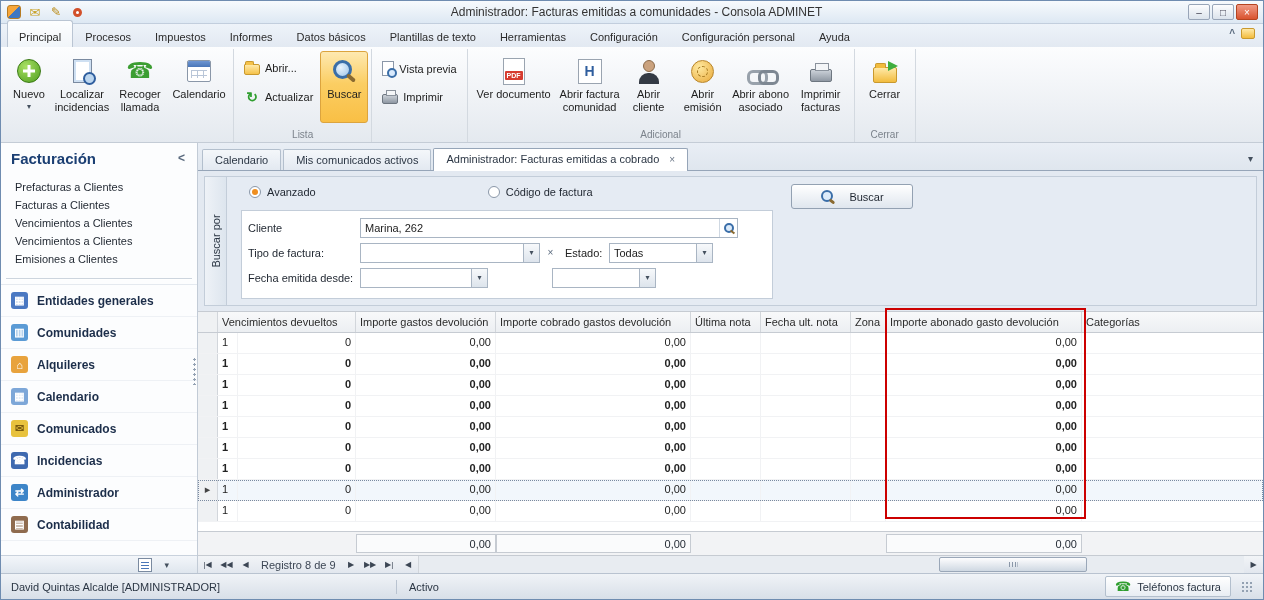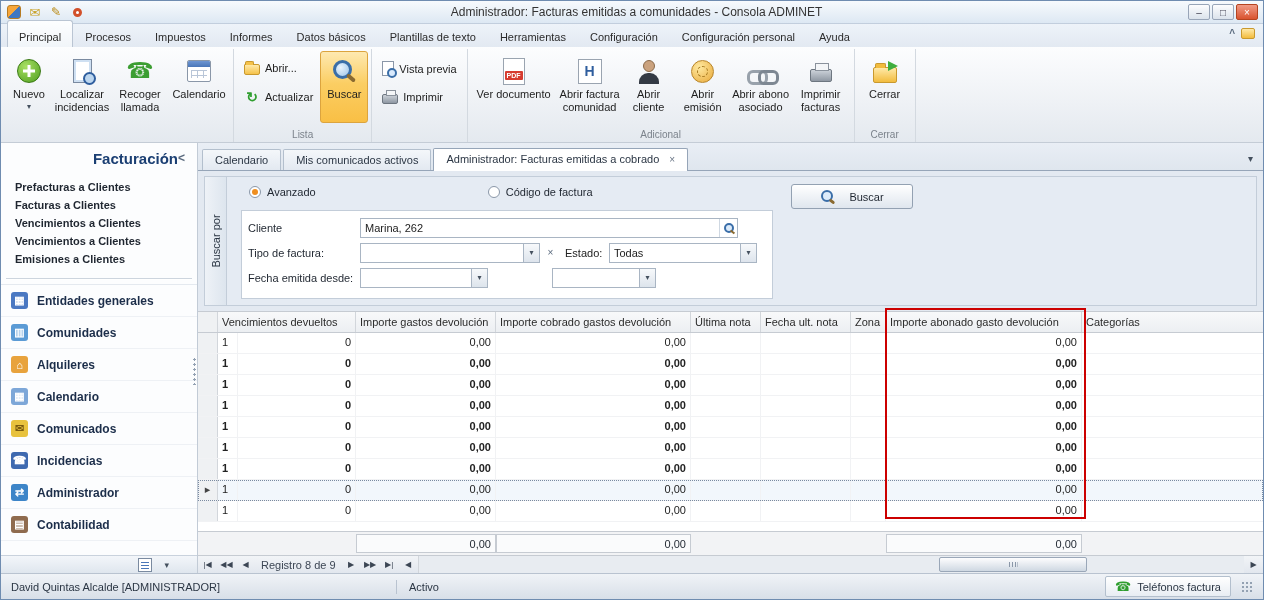--- a/index.html
+++ b/index.html
@@ -88,24 +88,24 @@
   .ic-folderclose::after { content:""; position:absolute; right:-2px; top:-7px; width:0; height:0; border-top:5px solid transparent; border-bottom:5px solid transparent; border-left:10px solid #3fae3f; }
   .ic-report { width:14px; height:14px; background:#fff; border:1px solid #7a8aa0; position:relative; }
   .ic-report::after { content:""; position:absolute; left:2px; right:2px; top:3px; height:8px;
     background:repeating-linear-gradient(to bottom,#4a76b8 0 1px,transparent 1px 3px); }
 
   
   .contentrow { flex:1; display:flex; min-height:0; }
 
   
   .sidebar { width:197px; flex:0 0 197px; background:#fcfdfe; border-right:1px solid #c2cbd6; display:flex; flex-direction:column; position:relative; }
-  .sb-header { height:30px; display:flex; align-items:center; padding:0 12px 0 10px; flex:0 0 auto;text-align:right; }
+  .sb-header { height:30px; display:flex; align-items:center; padding:0 12px 0 10px; flex:0 0 auto; }
   .sb-title { flex:1; font-size:15px; font-weight:bold; color:#1b3f73; }
   .sb-collapse { color:#5a6a7e; font-size:12px; font-weight:bold; }
-  .sb-links { padding:5px 0 6px; flex:0 0 auto;font-weight:bold; }
+  .sb-links { padding:5px 0 6px; flex:0 0 auto; }
   .sb-link { padding:3px 14px; font-size:11px; color:#1f2630; white-space:nowrap; }
   .sb-split { height:8px; margin:1px 5px; position:relative; flex:0 0 auto; }
   .sb-split::before { content:""; position:absolute; left:0; right:0; top:3px; border-top:1px solid #cdd5de; border-bottom:1px solid #ffffff; }
   .sb-groups { flex:1; border-top:1px solid #e4e9ef; min-height:0; }
   .sb-group { height:32px; display:flex; align-items:center; gap:9px; padding:0 10px; border-bottom:1px solid #eef1f5; font-weight:bold; color:#1c2e4a; font-size:12px; white-space:nowrap; }
   .si { width:17px; height:17px; border-radius:3px; display:flex; align-items:center; justify-content:center; font-size:11px; color:#fff; flex:0 0 auto; }
   .si1 { background:#4a78c2; } .si2 { background:#5b9bd5; } .si3 { background:#e8a33d; }
   .si4 { background:#7da7d8; } .si5 { background:#e8c23d; color:#7a5b10; } .si6 { background:#3f6ab0; }
   .si7 { background:#3d85c8; } .si8 { background:#8f6b4e; }
   .sb-bottom { height:18px; flex:0 0 auto; background:linear-gradient(#f3f6fa,#dfe6ee); border-top:1px solid #c9d2dd; display:flex; align-items:center; justify-content:flex-end; gap:12px; padding:0 28px 0 8px; }
@@ -451,21 +451,21 @@
               </div>
             </div>
             <div class="frow">
               <span class="flabel">Tipo de factura:</span>
               <div class="combo" style="width:180px">
                 <span class="val"></span>
                 <span class="arr">▾</span>
               </div>
               <span class="xbtn">×</span>
               <span class="flabel2">Estado:</span>
-              <div class="combo" style="width:148px">
+              <div class="combo" style="width:104px">
                 <span class="val">Todas</span>
                 <span class="arr">▾</span>
               </div>
             </div>
             <div class="frow">
               <span class="flabel">Fecha emitida desde:</span>
               <div class="combo" style="width:128px">
                 <span class="val"></span>
                 <span class="arr">▾</span>
               </div>

